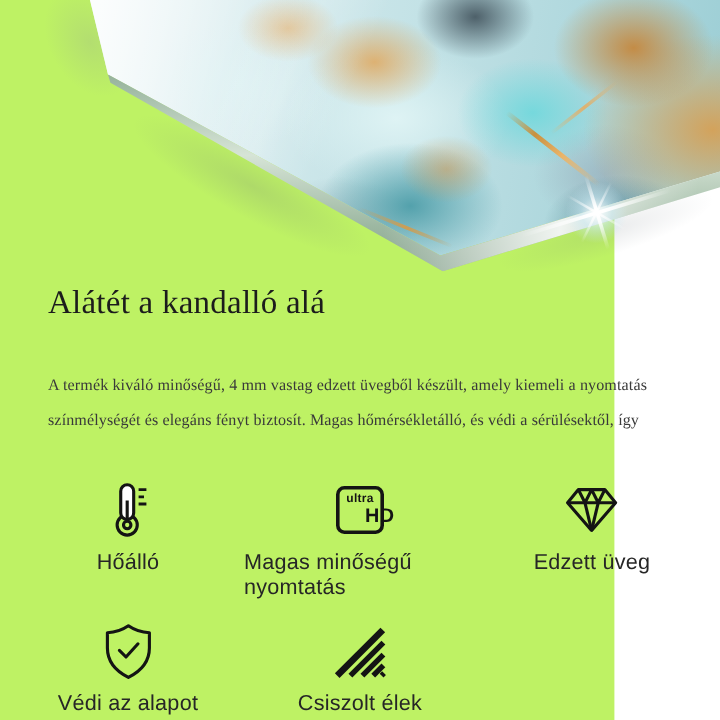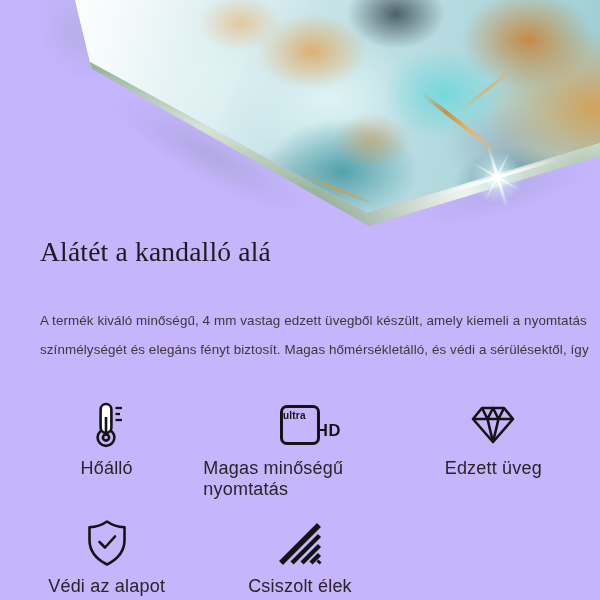--- a/index.html
+++ b/index.html
@@ -1,18 +1,18 @@
 <!DOCTYPE html>
 <html lang="hu"><head>
 <meta charset="utf-8">
 <style>
   * { margin:0; padding:0; box-sizing:border-box; }
   html,body { width:600px; height:600px; background:#fff; overflow:hidden;
               font-family:"Liberation Sans", sans-serif; }
-  .canvas { position:relative; width:600px; height:600px; background:#c4b5fd; }
+  .canvas { position:relative; width:512px; height:600px; background:#bef264; }
 
   
   .hero { position:absolute; left:0; top:0; width:600px; height:235px; overflow:hidden; }
 
   .soft-shadow { position:absolute; border-radius:50%; }
   .shadow-left  { left:60px; top:120px; width:300px; height:70px; transform:rotate(29deg);
                   background:radial-gradient(closest-side, rgba(110,120,126,0.20), rgba(110,120,126,0) 75%); }
   .shadow-right { left:380px; top:165px; width:250px; height:55px; transform:rotate(-17deg);
                   background:radial-gradient(closest-side, rgba(110,120,126,0.15), rgba(110,120,126,0) 75%); }
   .shadow-tip   { left:10px; top:-10px; width:130px; height:90px; transform:rotate(60deg);
@@ -74,31 +74,31 @@
   .sp-ray-d2 { left:-28px; top:-1px; width:56px; height:2px; transform:rotate(-64deg);
              background:linear-gradient(90deg, rgba(255,255,255,0), rgba(255,255,255,0.9) 50%, rgba(255,255,255,0)); }
 
   
   .heading { position:absolute; left:40px; top:233px; color:#1c1c1c;
              font-family:"Liberation Serif", "DejaVu Serif", serif;
              font-size:27.5px; font-weight:400; line-height:38px; letter-spacing:0.2px; }
   .heading span { display:block; }
   .desc { position:absolute; left:40px; top:306px; color:#3a3a3a;
           font-size:13.4px; line-height:29px; letter-spacing:0.1px; }
-  .desc span { display:block; white-space:nowrap; }
+  .desc span { display:block; white-space:nowrap;font-family:Liberation Serif, serif; }
 
   
   .features { position:absolute; left:10px; top:400px; width:580px;
               display:grid; grid-template-columns:repeat(3, 1fr); row-gap:18px; }
   .feature { display:flex; flex-direction:column; align-items:center; }
   .icon-wrap { height:50px; display:flex; align-items:center; justify-content:center; }
   .feature-label { margin-top:8px; font-size:18px; color:#262626; letter-spacing:0.2px; }
   svg.ic { stroke:#141414; fill:none; stroke-width:2.6; }
   .uhd { width:40px; height:40px; border:3px solid #141414; border-radius:7px;
-         display:flex; flex-direction:column; justify-content:center;
+         display:flex; flex-direction:column; align-items:center; justify-content:center;
          color:#141414; line-height:1; }
   .uhd-top { font-size:10px; font-weight:700; letter-spacing:0.2px; }
   .uhd-bottom { font-size:16.5px; font-weight:800; letter-spacing:0.5px; margin-top:1px;padding-left:33px; }
 </style>
 </head>
 <body>
 
 <div class="canvas">
 
   <div class="hero">

